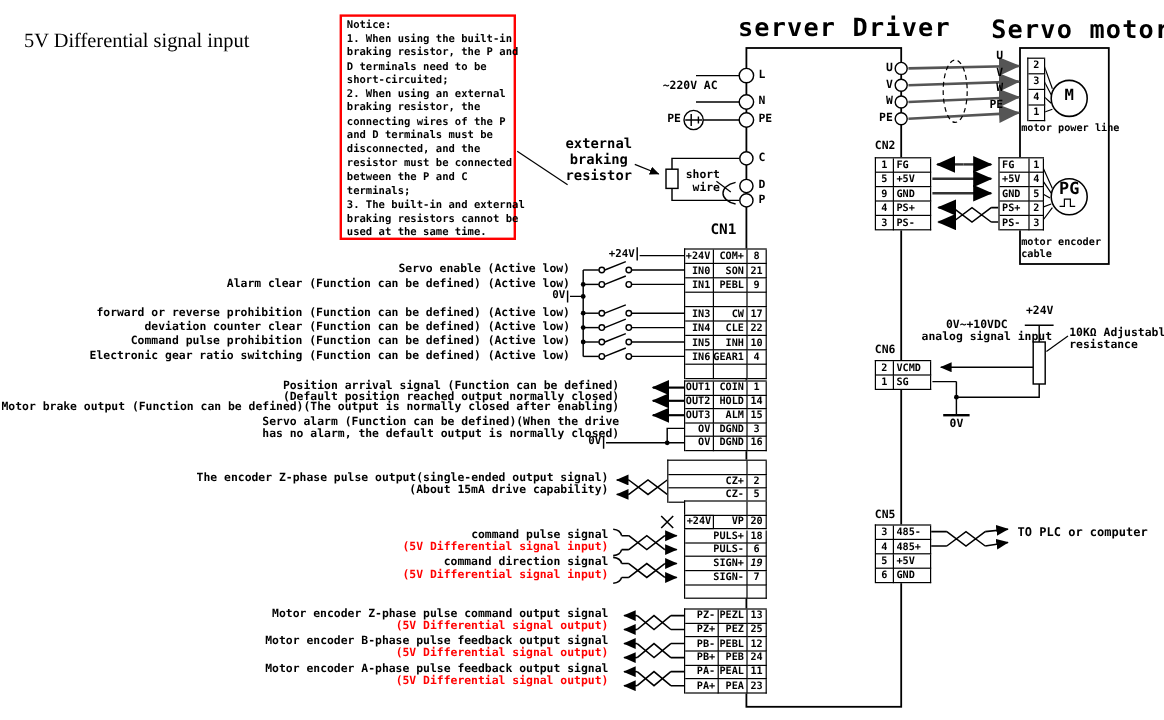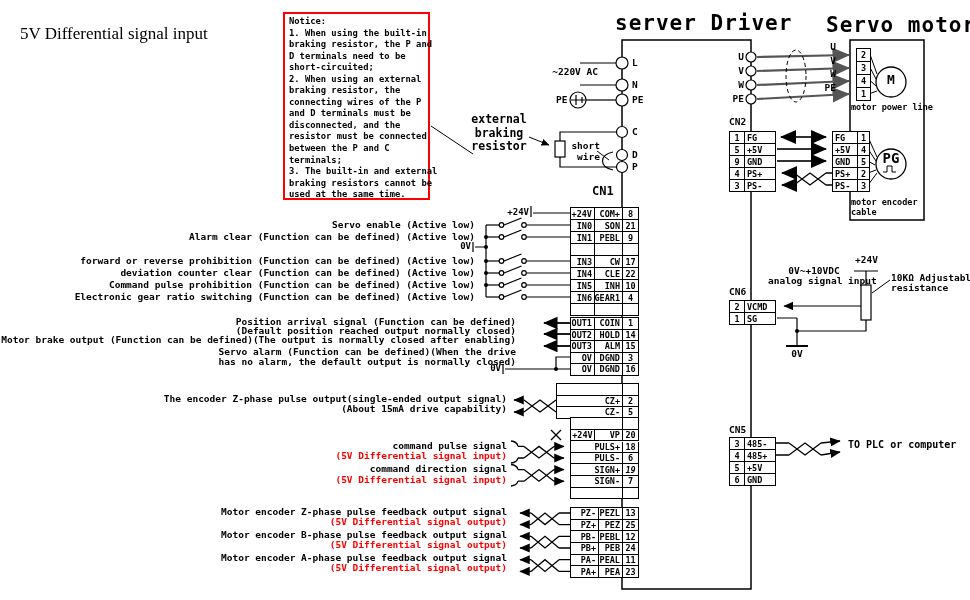--- a/index.html
+++ b/index.html
@@ -288,21 +288,21 @@
 <div class="lbl r" style="right:454px;top:357px">has no alarm, the default output is normally closed)</div>
 
 <div class="lbl r" style="right:463px;top:394px">The encoder Z-phase pulse output(single-ended output signal)</div>
 <div class="lbl r" style="right:463px;top:404px">(About 15mA drive capability)</div>
 
 <div class="lbl r" style="right:463px;top:441px">command pulse signal</div>
 <div class="lbl r red" style="right:463px;top:451px">(5V Differential signal input)</div>
 <div class="lbl r" style="right:463px;top:464px">command direction signal</div>
 <div class="lbl r red" style="right:463px;top:475px">(5V Differential signal input)</div>
 
-<div class="lbl r" style="right:463px;top:507px">Motor encoder Z-phase pulse feedback output signal</div>
+<div class="lbl r" style="right:463px;top:507px">Motor encoder Z-phase pulse command output signal</div>
 <div class="lbl r red" style="right:463px;top:517px">(5V Differential signal output)</div>
 <div class="lbl r" style="right:463px;top:530px">Motor encoder B-phase pulse feedback output signal</div>
 <div class="lbl r red" style="right:463px;top:540px">(5V Differential signal output)</div>
 <div class="lbl r" style="right:463px;top:553px">Motor encoder A-phase pulse feedback output signal</div>
 <div class="lbl r red" style="right:463px;top:563px">(5V Differential signal output)</div>
 
 <div class="ctable" style="left:570px;top:207px">
     <div class="trow" style="height: 12px;">
       <div class="tcell" style="width: 24px;">+24V</div>
       <div class="tcell" style="width: 28px;">COM+</div>

